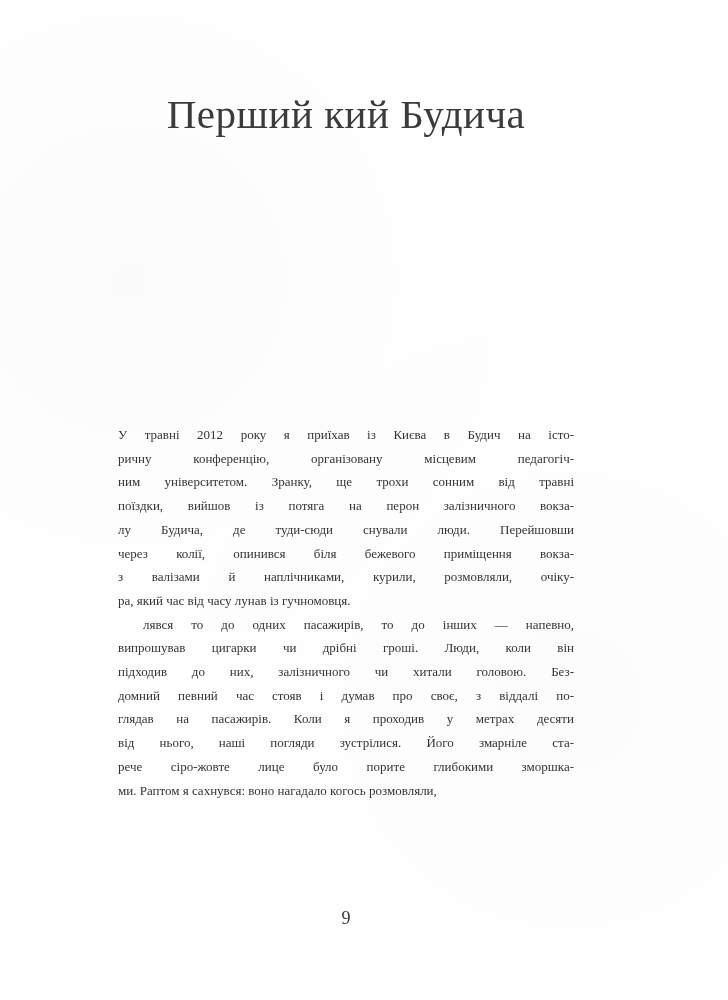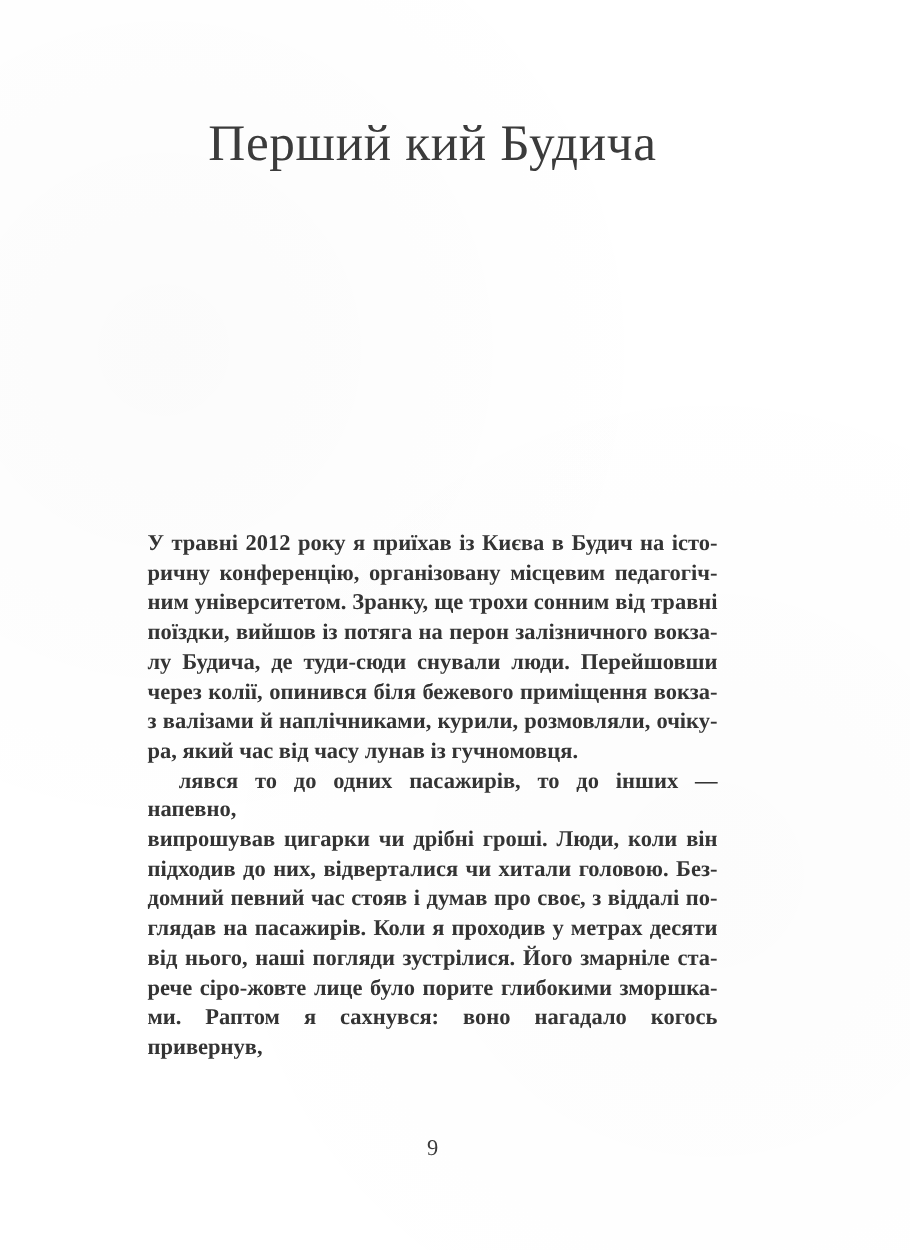--- a/index.html
+++ b/index.html
@@ -30,24 +30,23 @@
     line-height: 40px;
     font-weight: 400;
     letter-spacing: 0.5px;
     color: #3b3b3b;
   }
   .body-text {
     position: absolute;
     top: 423px;
     left: 118px;
     width: 456px;
-    font-size: 18px;
+    font-size: 13px;
     line-height: 23.7px;
     color: #343434;
-    font-weight: bold;
   }
   .paragraph { margin: 0; padding: 0; }
   .tline {
     text-align: justify;
     text-align-last: justify;
     white-space: normal;
   }
   .tline-last {
     text-align-last: left;
   }
@@ -79,24 +78,24 @@
         <div class="tline">ним університетом. Зранку, ще трохи сонним від травні</div>
         <div class="tline">поїздки, вийшов із потяга на перон залізничного вокза-</div>
         <div class="tline">лу Будича, де туди-сюди снували люди. Перейшовши</div>
         <div class="tline">через колії, опинився біля бежевого приміщення вокза-</div>
         <div class="tline">з валізами й наплічниками, курили, розмовляли, очіку-</div>
         <div class="tline tline-last">ра, який час від часу лунав із гучномовця.</div>
       </div>
     <div class="paragraph para-indent">
         <div class="tline">лявся то до одних пасажирів, то до інших — напевно,</div>
         <div class="tline">випрошував цигарки чи дрібні гроші. Люди, коли він</div>
-        <div class="tline">підходив до них, відверталися чи хитали головою. Без-</div>
+        <div class="tline">підходив до них, залізничного чи хитали головою. Без-</div>
         <div class="tline">домний певний час стояв і думав про своє, з віддалі по-</div>
         <div class="tline">глядав на пасажирів. Коли я проходив у метрах десяти</div>
         <div class="tline">від нього, наші погляди зустрілися. Його змарніле ста-</div>
         <div class="tline">рече сіро-жовте лице було порите глибокими зморшка-</div>
-        <div class="tline tline-last">ми. Раптом я сахнувся: воно нагадало когось привернув,</div>
+        <div class="tline tline-last">ми. Раптом я сахнувся: воно нагадало когось розмовляли,</div>
       </div>
   </div>
 
   <div class="page-number">9</div>
 
 </div>
 
 </body></html>

